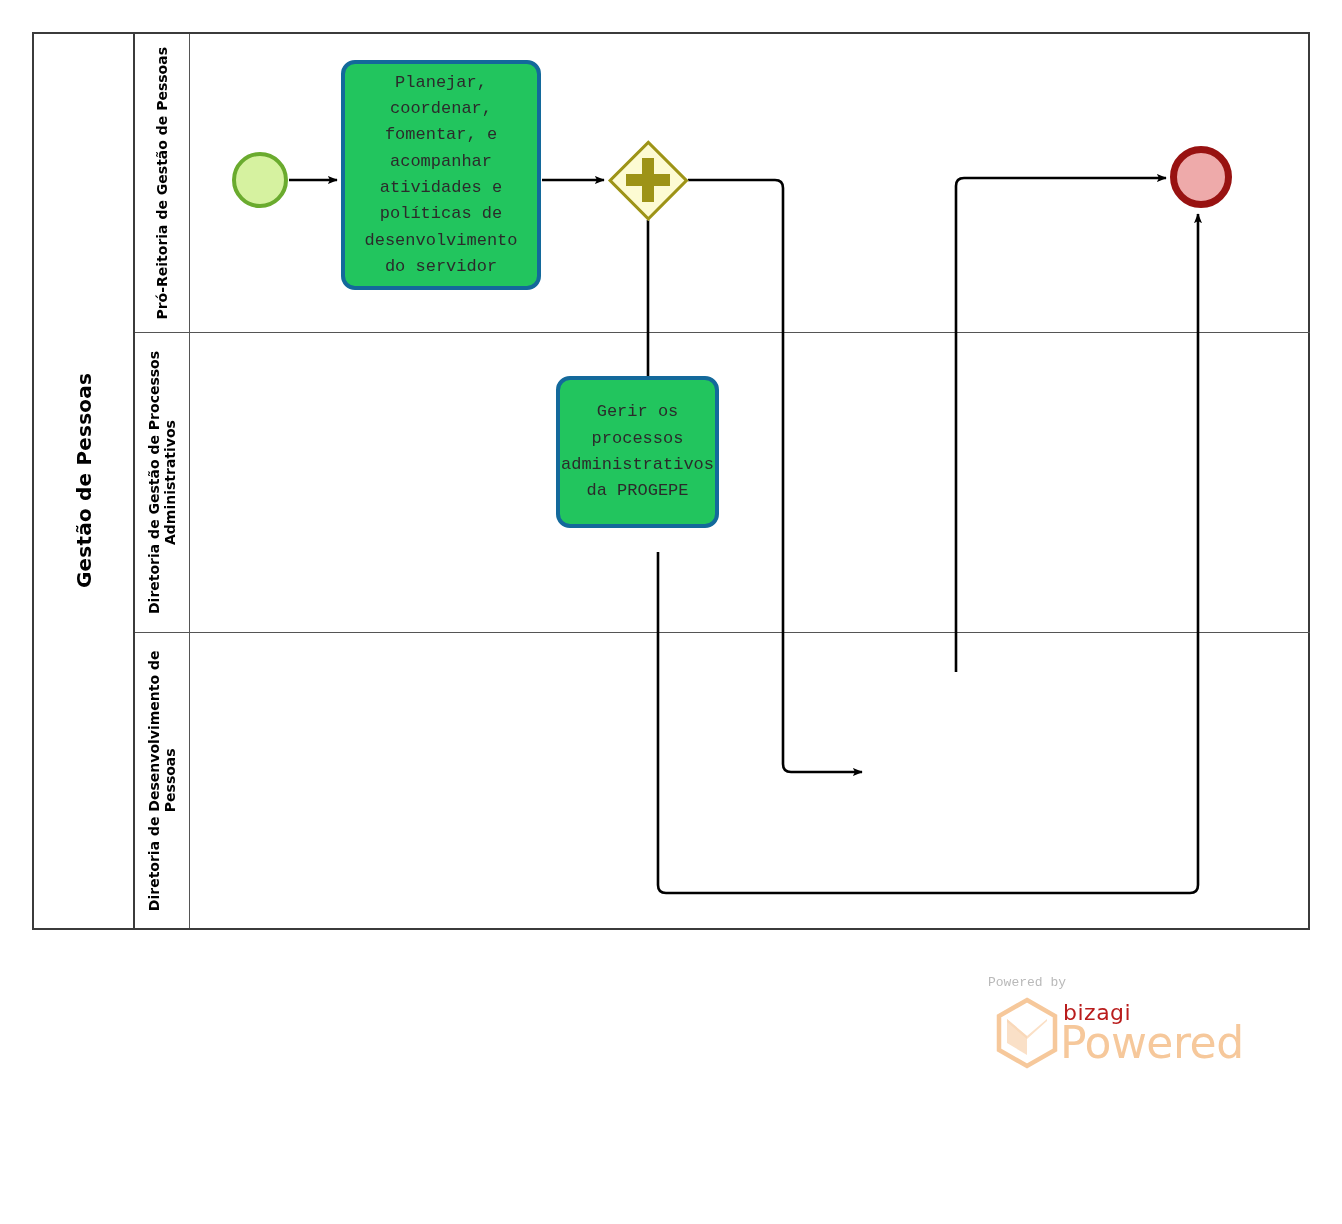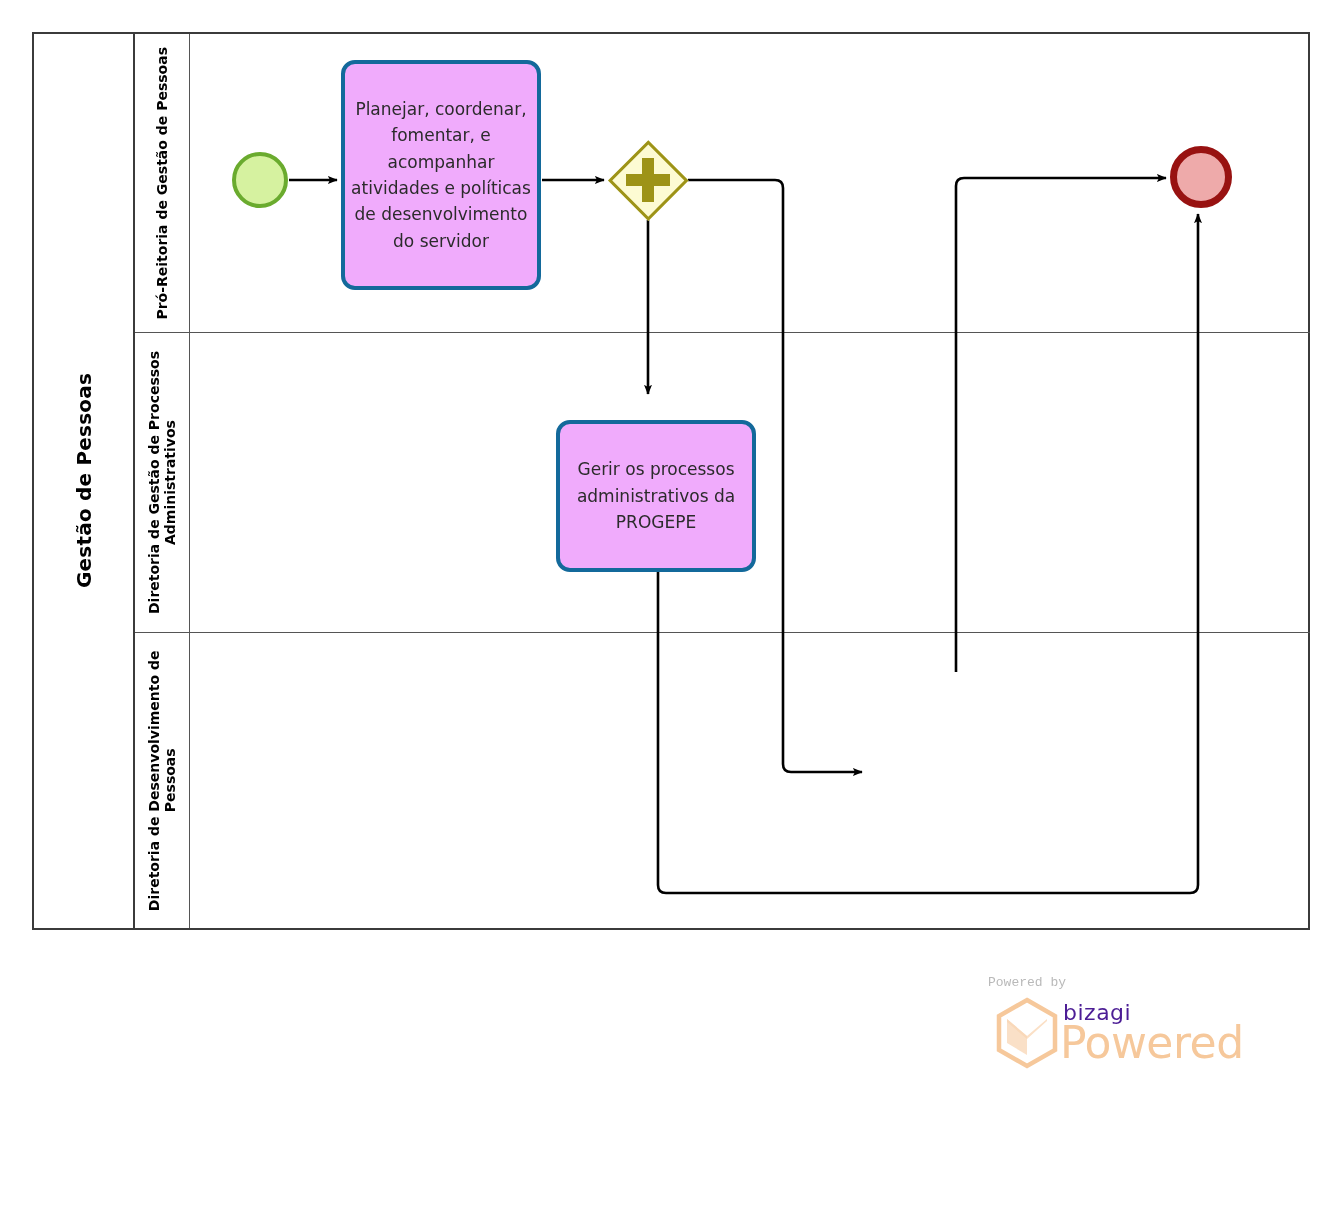--- a/index.html
+++ b/index.html
@@ -102,34 +102,35 @@
   .event-end {
     left: 1170px; top: 146px;
     width: 62px; height: 62px;
     background: #eeaaaa;
     border: 7px solid #981211;
   }
 
   .task {
     position: absolute;
     box-sizing: border-box;
-    background: #f0abfc;
+    background: #22c55e;
     border: 4px solid #13699b;
     border-radius: 14px;
     display: flex;
     align-items: center;
     justify-content: center;
     text-align: center;
     color: #2b2b2b;
     font-size: 17px;
     line-height: 1.55;
     padding: 4px 6px;
+    font-family: Liberation Mono, monospace;
   }
   .task1 { left: 341px; top: 60px;  width: 200px; height: 230px; }
-  .task2 { left: 556px; top: 420px; width: 200px; height: 152px; }
+  .task2 { left: 556px; top: 376px; width: 163px; height: 152px; }
   .task3 { left: 866px; top: 676px; width: 180px; height: 186px; }
 
   .gateway {
     position: absolute;
     left: 608px; top: 140px;
     width: 80px; height: 80px;
   }
   .gateway .diamond {
     position: absolute;
     left: 11.7px; top: 11.7px;
@@ -174,21 +175,21 @@
     left: 0px; top: 0px;
     font-size: 13px;
     color: #b9b9b9;
     font-family: Liberation Mono, monospace;
   }
   .wm-hex { position: absolute; left: 6px; top: 22px; }
   .wm-bizagi {
     position: absolute;
     left: 75px; top: 25px;
     font-size: 22px;
-    color: #4c1d95;
+    color: #b91c1c;
     letter-spacing: 0.5px;
   }
   .wm-modeler {
     position: absolute;
     left: 72px; top: 42px;
     font-size: 44px;
     color: #f6c89b;
     letter-spacing: -0.5px;
   }
 </style>

